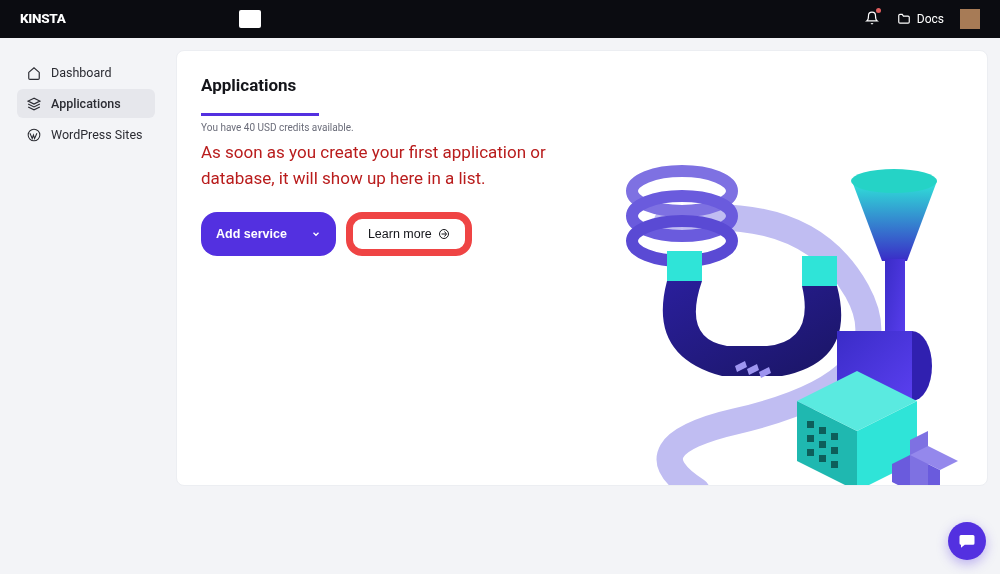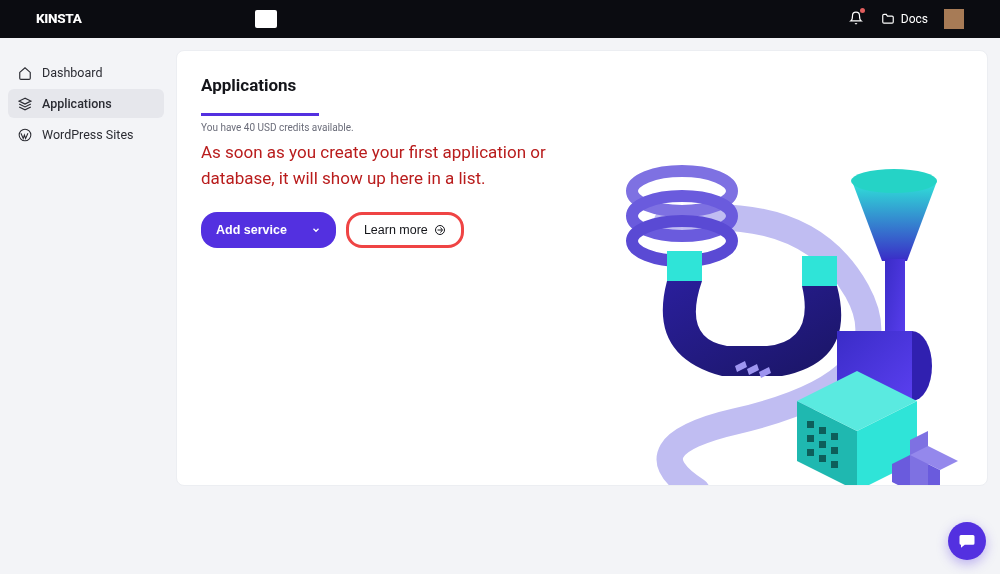--- a/index.html
+++ b/index.html
@@ -1,43 +1,43 @@
 <!DOCTYPE html>
 <html><head>
   <meta charset="utf-8">
   <style>
     * { margin:0; padding:0; box-sizing:border-box; }
     body { font-family:-apple-system,BlinkMacSystemFont,'Segoe UI',Roboto,sans-serif; background:#f3f4f7; width:1000px; height:574px; overflow:hidden; position:relative; }
     
-    .topbar { height:38px; background:#0b0c11; display:flex; align-items:center; padding:0 36px; }
+    .topbar { height:38px; background:#0b0c11; display:flex; align-items:center; padding:0 20px; }
     .logo { display:flex; align-items:center; }
     .top-square { width:22px; height:18px; background:#fff; border-radius:2px; margin-left:155px; }
     .spacer { flex:1; }
     .bell-wrap { position:relative; margin-right:18px; }
     .bell-dot { position:absolute; top:-2px; right:-2px; width:5px; height:5px; background:#e05e5e; border-radius:50%; }
     .docs-link { display:flex; align-items:flex-start; color:#fff; font-size:12px; margin-right:16px; cursor:pointer; gap:6px; }
     .avatar { width:20px; height:20px; background:#a77b56; }
     
     .layout { display:flex; height:calc(100% - 38px); }
     
-    .sidebar { width:172px; padding:20px 8px; }
+    .sidebar { width:172px; padding:20px 17px; }
     .side-item { display:flex; align-items:center; gap:10px; padding:7px 10px; border-radius:6px; font-size:12.5px; color:#2b2c33; cursor:pointer; margin-bottom:2px; }
     .side-item.active { background:#e6e7ec; font-weight:500; }
     .side-item .icon { width:14px; height:14px; display:flex; align-items:center; justify-content:center; }
     
     .main { flex:1; padding:12px 12px 12px 4px; }
     .card { background:#fff; border:1px solid #eceef2; border-radius:8px; height:436px; padding:24px 24px; position:relative; overflow:hidden; }
     .title { font-size:17px; font-weight:700; color:#14151a; margin-bottom:18px; }
     .accent-bar { width:118px; height:3px; background:#5330e0; margin-bottom:6px; }
     .credits { font-size:10px; color:#6b6d7a; margin-bottom:6px; }
     .subtitle { font-size:14.5px; font-weight:700; color:#14151a; margin-bottom:6px; }
     .body-text { font-size:17px; color:#b91c1c; line-height:1.55; max-width:360px; margin-bottom:20px; }
     .btn-row { display:flex; gap:10px; }
     .btn-primary { background:#5330e0; color:#fff; border:none; border-radius:16px; padding:8px 15px; font-size:12.5px; font-weight:600; display:flex; align-items:center; gap:24px; cursor:pointer; }
-    .btn-secondary { background:#fff; color:#14151a; border:3px solid #ef4444; border-radius:16px; padding:8px 15px; font-size:12.5px; font-weight:500; display:flex; align-items:center; gap:6px; cursor:pointer; }
+    .btn-secondary { background:#fff; color:#14151a; border:7px solid #ef4444; border-radius:16px; padding:8px 15px; font-size:12.5px; font-weight:500; display:flex; align-items:center; gap:6px; cursor:pointer; }
     
     .illustration { position:absolute; right:10px; top:90px; width:370px; height:370px; }
     
     .chat-bubble { position:absolute; bottom:14px; right:14px; width:38px; height:38px; background:#5330e0; border-radius:50%; display:flex; align-items:center; justify-content:center; cursor:pointer; box-shadow:0 4px 12px rgba(83,48,224,0.35); }
   </style>
 </head>
 <body>
 
 <div class="topbar">
   <div class="logo">

